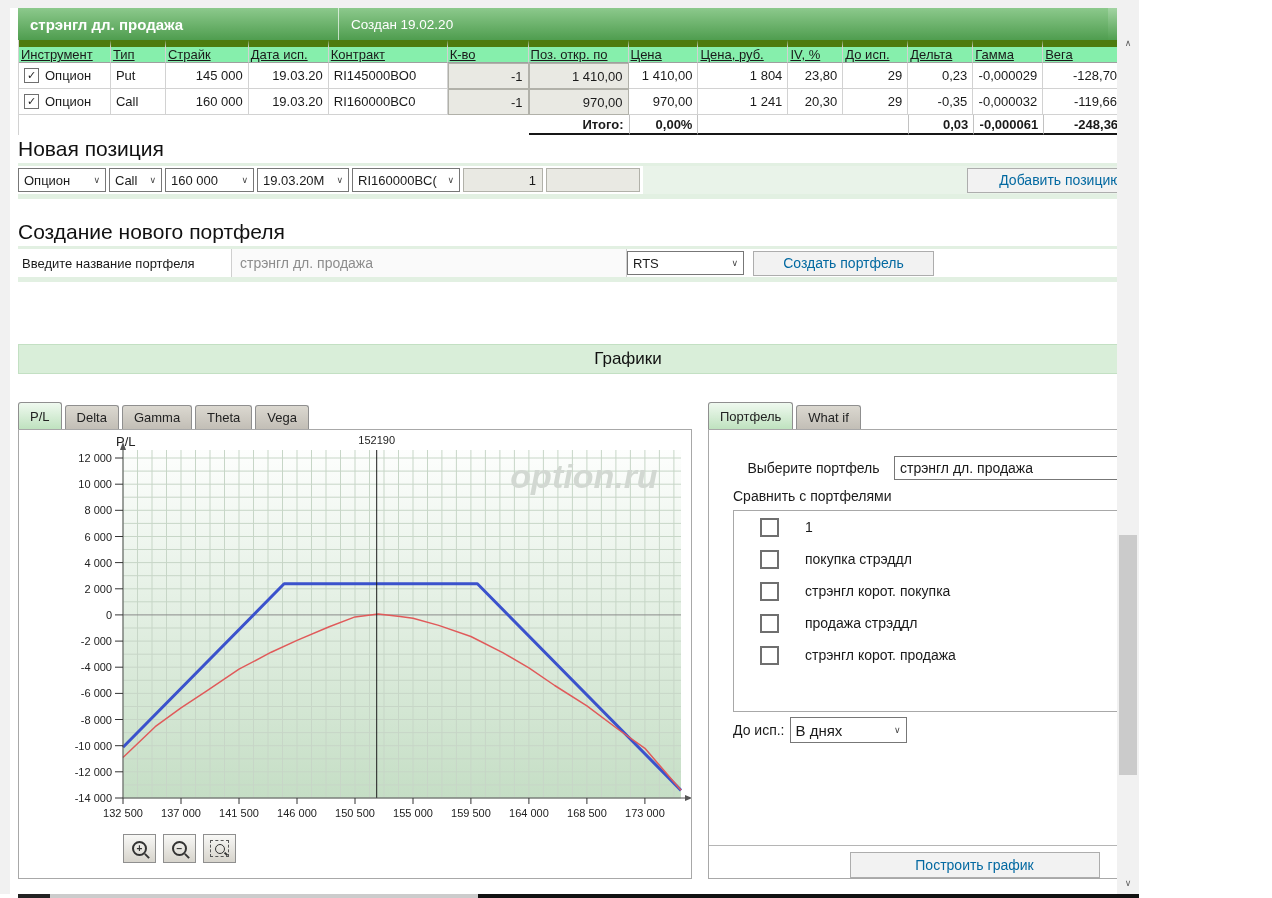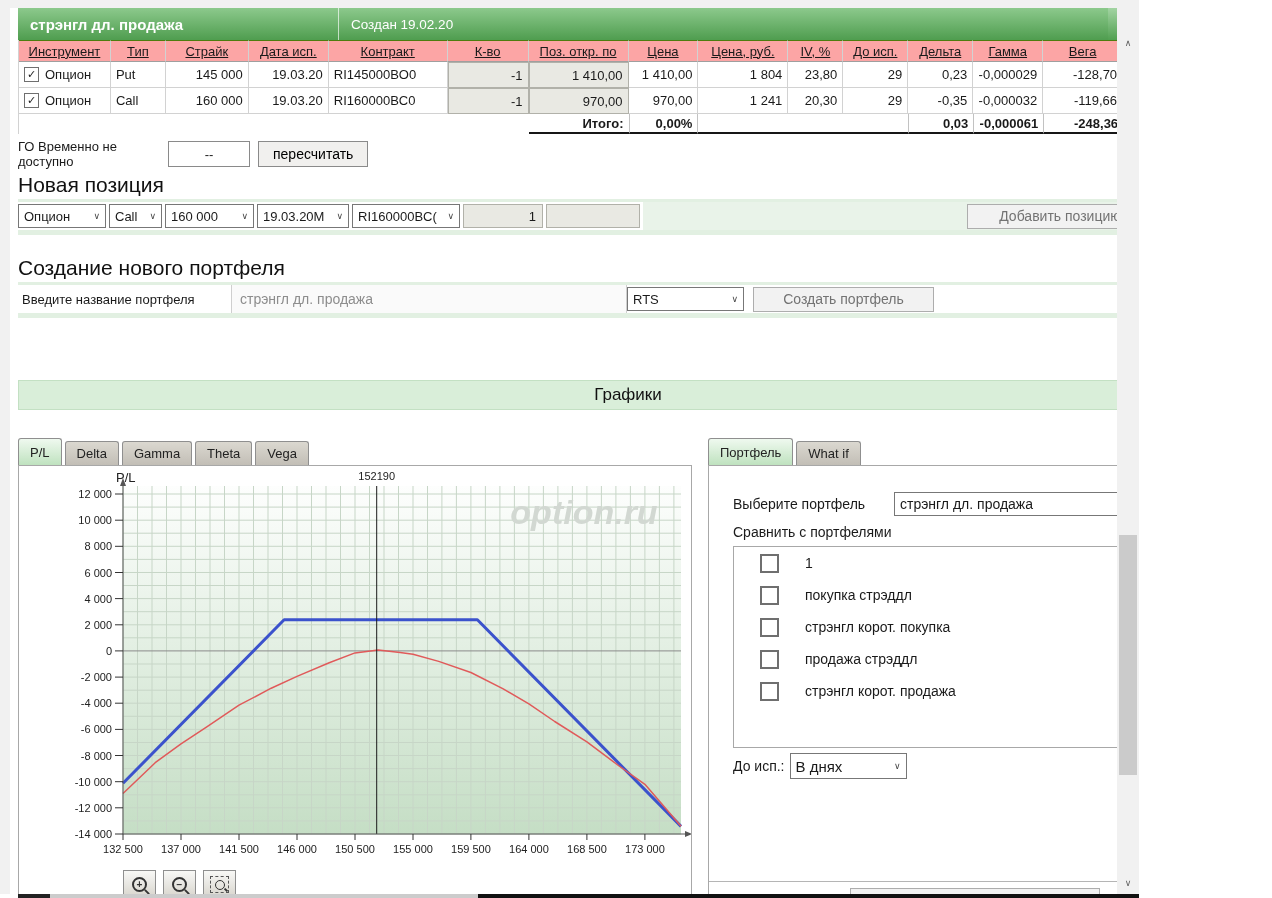--- a/index.html
+++ b/index.html
@@ -13,21 +13,21 @@
   .titlebar{height:32px;background:linear-gradient(#8cc98c,#4f9d4f);display:flex;align-items:stretch;color:#fff;}
   .titlebar .title{font-weight:bold;font-size:15px;padding:0 12px;width:296px;display:flex;align-items:center;border-right:1px solid rgba(255,255,255,.65);}
   .titlebar .created{padding-left:12px;flex:1;display:flex;align-items:center;font-size:13.5px;}
   .winbtns{display:flex;align-items:center;gap:22px;padding:0 28px;background:linear-gradient(#a3d4a3,#51a051);font-weight:bold;}
   .winbtns span{font-size:20px;line-height:20px;cursor:default;}
 
   
   .postable{position:relative;border-left:1px solid #d2d2d2;}
   .trow{display:flex;}
   .c{box-sizing:border-box;padding:0 5px;display:flex;align-items:center;min-height:26px;border-right:1px solid #d2d2d2;border-bottom:1px solid #d2d2d2;background:#fff;}
-  .thead .c{background:#fca5a5;border-top:1px solid #4d7c0f;border-bottom:1px solid #9f9f9f;min-height:22px;justify-content:center;padding:0 2px;}
+  .thead .c{background:#86efac;border-top:7px solid #4d7c0f;border-bottom:1px solid #9f9f9f;min-height:22px;padding:0 2px;}
   .thead .c span{text-decoration:underline;white-space:nowrap;}
   .thead .c.w15 span{text-decoration:none;}
   .w0{width:92px}.w1{width:55px}.w2{width:83px}.w3{width:80px}.w4{width:119px}.w5{width:81px}
   .w6{width:100px}.w7{width:70px}.w8{width:90px}.w9{width:55px}.w10{width:65px}.w11{width:65px}
   .w12{width:70px}.w13{width:80px}.w14{width:70px}.w15{width:52px;border-right:none}
   .num{justify-content:flex-end;}
   .sunk{background:#e9e9e3;border:1px solid #b1b1a9;}
   .cb{width:13px;height:13px;border:1px solid #6f6f6f;background:#fff;display:inline-flex;align-items:center;justify-content:center;font-size:11px;line-height:11px;margin-right:6px;color:#222;flex:0 0 auto;}
   .xbtn{width:22px;height:22px;background:#e2dfd7;border:1px solid #8f8f8f;border-top-color:#f7f6f2;border-left-color:#f7f6f2;display:flex;align-items:center;justify-content:center;font-size:15px;color:#444;cursor:default;}
   .miniscroll{position:absolute;right:0;top:23px;width:17px;height:52px;background:#efefec;border:1px solid #c9c9c4;box-sizing:border-box;display:flex;flex-direction:column;align-items:center;justify-content:space-between;font-size:8px;color:#555;}
@@ -45,21 +45,21 @@
 
   .h1{font-size:21px;font-weight:400;line-height:25px;margin:1px 0 2px 0;color:#111;}
   .h1.second{margin-top:20px;}
 
   
   .greenwrap{border-top:3px solid #e2f0e2;border-bottom:5px solid #e2f0e2;display:flex;align-items:center;height:28px;background:#fff;}
   .sel{box-sizing:border-box;height:24px;border:1px solid #777;background:#fff;display:flex;align-items:center;justify-content:space-between;padding:0 5px;margin-right:3px;font-size:13px;}
   .sel .ar{color:#444;font-size:9px;margin-left:6px;}
   .cellnum{box-sizing:border-box;height:24px;display:flex;align-items:center;justify-content:flex-end;padding:0 6px;margin-right:3px;}
   .npfill{flex:1;background:#e9f3e9;height:100%;display:flex;align-items:center;justify-content:flex-end;}
-  .btn{background:#f2f2f2;border:1px solid #adadad;font-size:14px;font-family:"Liberation Sans",sans-serif;color:#737373;}
+  .btn{background:#f2f2f2;border:1px solid #adadad;font-size:14px;font-family:"Liberation Sans",sans-serif;color:#0369a1;}
   .addbtn{width:186px;height:25px;margin-right:46px;}
   .nptail{width:46px;height:100%;background:#fff;}
 
   .pf-label{width:213px;box-sizing:border-box;padding-left:4px;height:100%;display:flex;align-items:center;}
   .pf-input{width:396px;box-sizing:border-box;height:100%;border-left:1px solid #cfcfcf;border-right:1px solid #cfcfcf;}
   .pf-input input{width:100%;height:100%;border:none;outline:none;background:#fafafa;font-size:14px;padding:0 8px;box-sizing:border-box;color:#333;font-family:"Liberation Sans",sans-serif;}
   .pf-input input::placeholder{color:#8d8d8d;opacity:1;}
   .pf-mid{flex:1;height:100%;display:flex;align-items:center;justify-content:flex-end;padding-right:8px;box-sizing:border-box;font-size:14px;}
   .pf-sel{width:117px;}
   .pfbtn{width:181px;height:25px;margin:0 46px 0 6px;}
@@ -80,21 +80,21 @@
   .zbtn{width:31px;height:27px;background:linear-gradient(#f8f8f6,#d7d4cc);border:1px solid #8f8f8f;display:flex;align-items:center;justify-content:center;}
   .lens{width:11px;height:11px;border:2px solid #333;border-radius:50%;position:relative;display:flex;align-items:center;justify-content:center;font-size:10px;font-weight:bold;color:#333;line-height:10px;}
   .lens::after{content:"";position:absolute;width:6px;height:2px;background:#333;bottom:-3px;right:-5px;transform:rotate(45deg);}
   .zsel{width:17px;height:15px;border:1px dashed #555;display:flex;align-items:center;justify-content:center;}
   .zsel .lens{width:8px;height:8px;border-width:1.5px;}
   .zsel .lens::after{width:4px;right:-4px;bottom:-2px;}
 
   .rightbox{height:450px;display:flex;flex-direction:column;}
   .row-select{display:flex;align-items:center;margin:26px 20px 4px 24px;}
   .lbl{font-size:14px;}
-  .lbl-select{width:161px;}
+  .lbl-select{width:161px;text-align:center;}
   .big-sel{flex:1;font-size:14px;}
   .cmp-label{margin:4px 24px 0 24px;font-size:14px;}
   .listbox{margin:6px 20px 0 24px;border:1px solid #a8a8a8;height:200px;overflow:hidden;}
   .litem{display:flex;align-items:center;height:32px;padding-left:26px;}
   .cb2{width:15px;height:15px;border:2px solid #6f6f6f;background:#fff;flex:0 0 auto;}
   .litem span.it{margin-left:26px;font-size:14px;}
   .rubrow{margin:24px 0 0 24px;display:flex;align-items:center;font-size:14px;}
   .rubrow .cb2{margin-left:7px;}
   .daysrow{margin:5px 0 0 24px;display:flex;align-items:center;font-size:14px;}
   .days-sel{width:117px;height:26px;margin-left:5px;font-size:15px;}
@@ -251,25 +251,20 @@
         <div class="c w15"></div>
       </div>
 
       <div class="miniscroll">
         <span>∧</span>
         <span class="mthumb"></span>
         <span>∨</span>
       </div>
     </div>
 
-    <div class="gorow">
-      <div class="golabel">ГО Временно не доступно</div>
-      <div class="goinput">--</div>
-      <button class="gobtn">пересчитать</button>
-    </div>
 
     <div class="h1">Новая позиция</div>
     <div class="greenwrap">
       <div class="sel" style="width:88px">
           <span>Опцион</span>
           <span class="ar">∨</span>
         </div>
       <div class="sel" style="width:53px">
           <span>Call</span>
           <span class="ar">∨</span>

